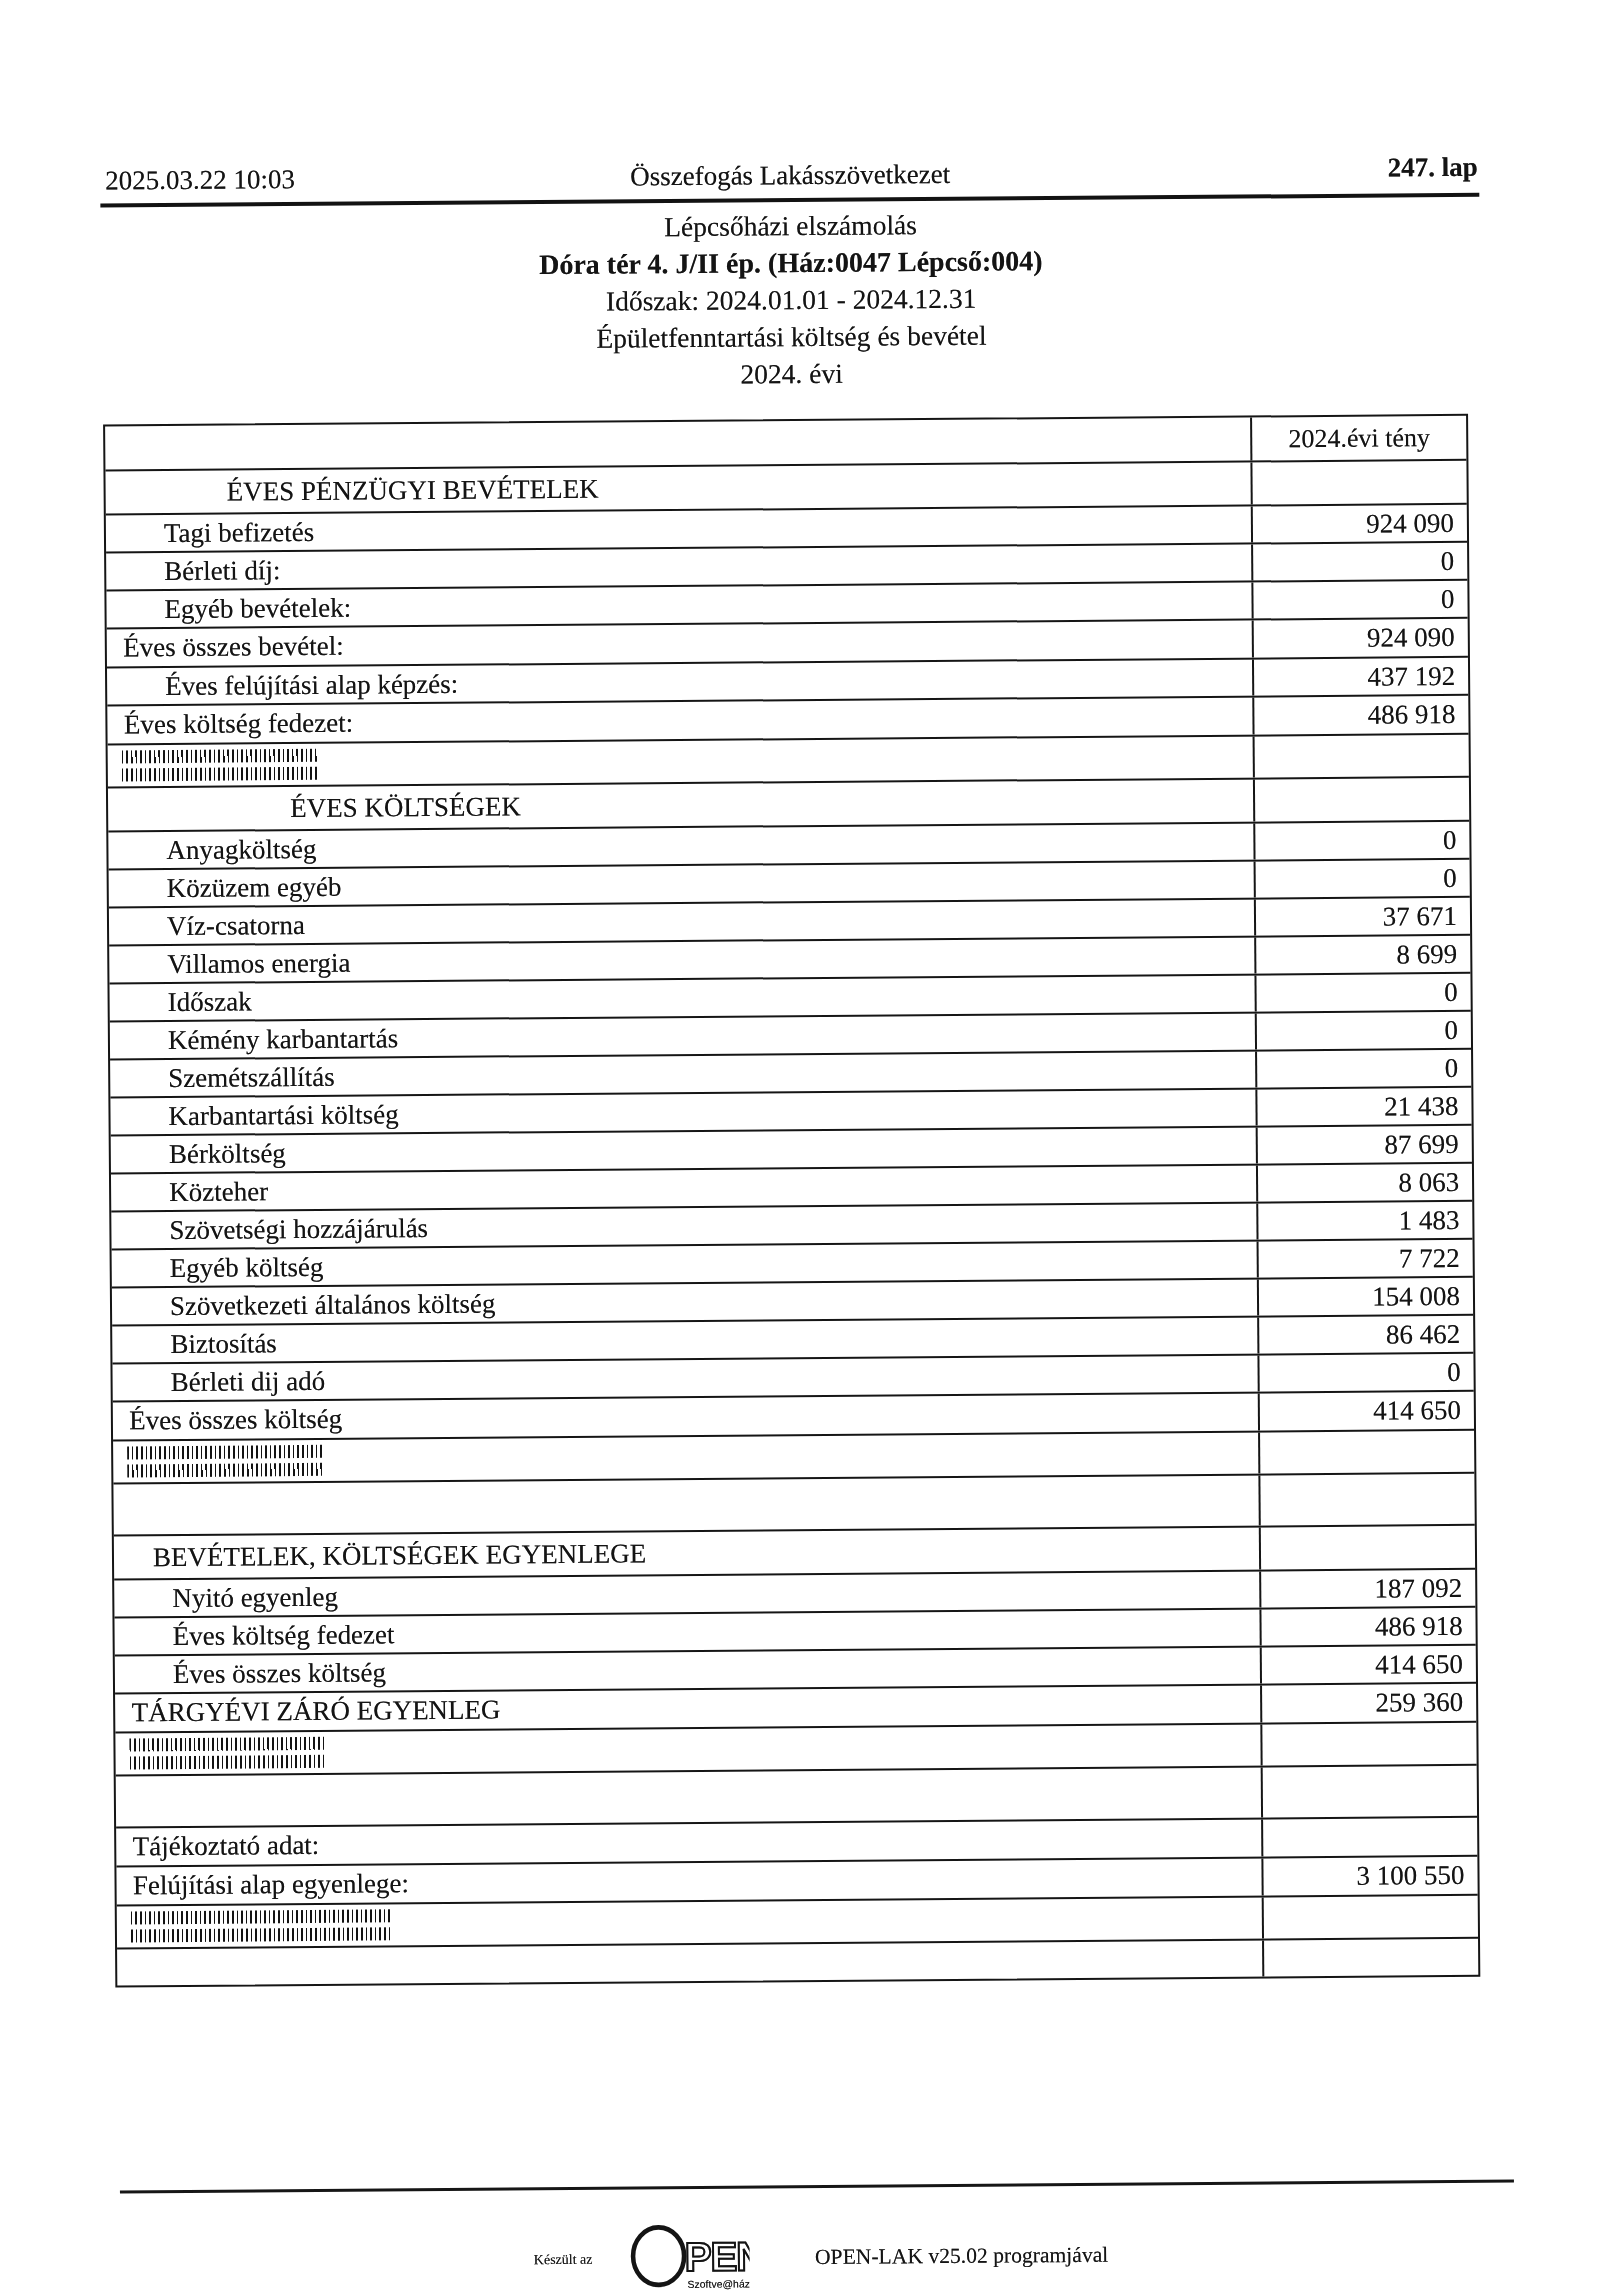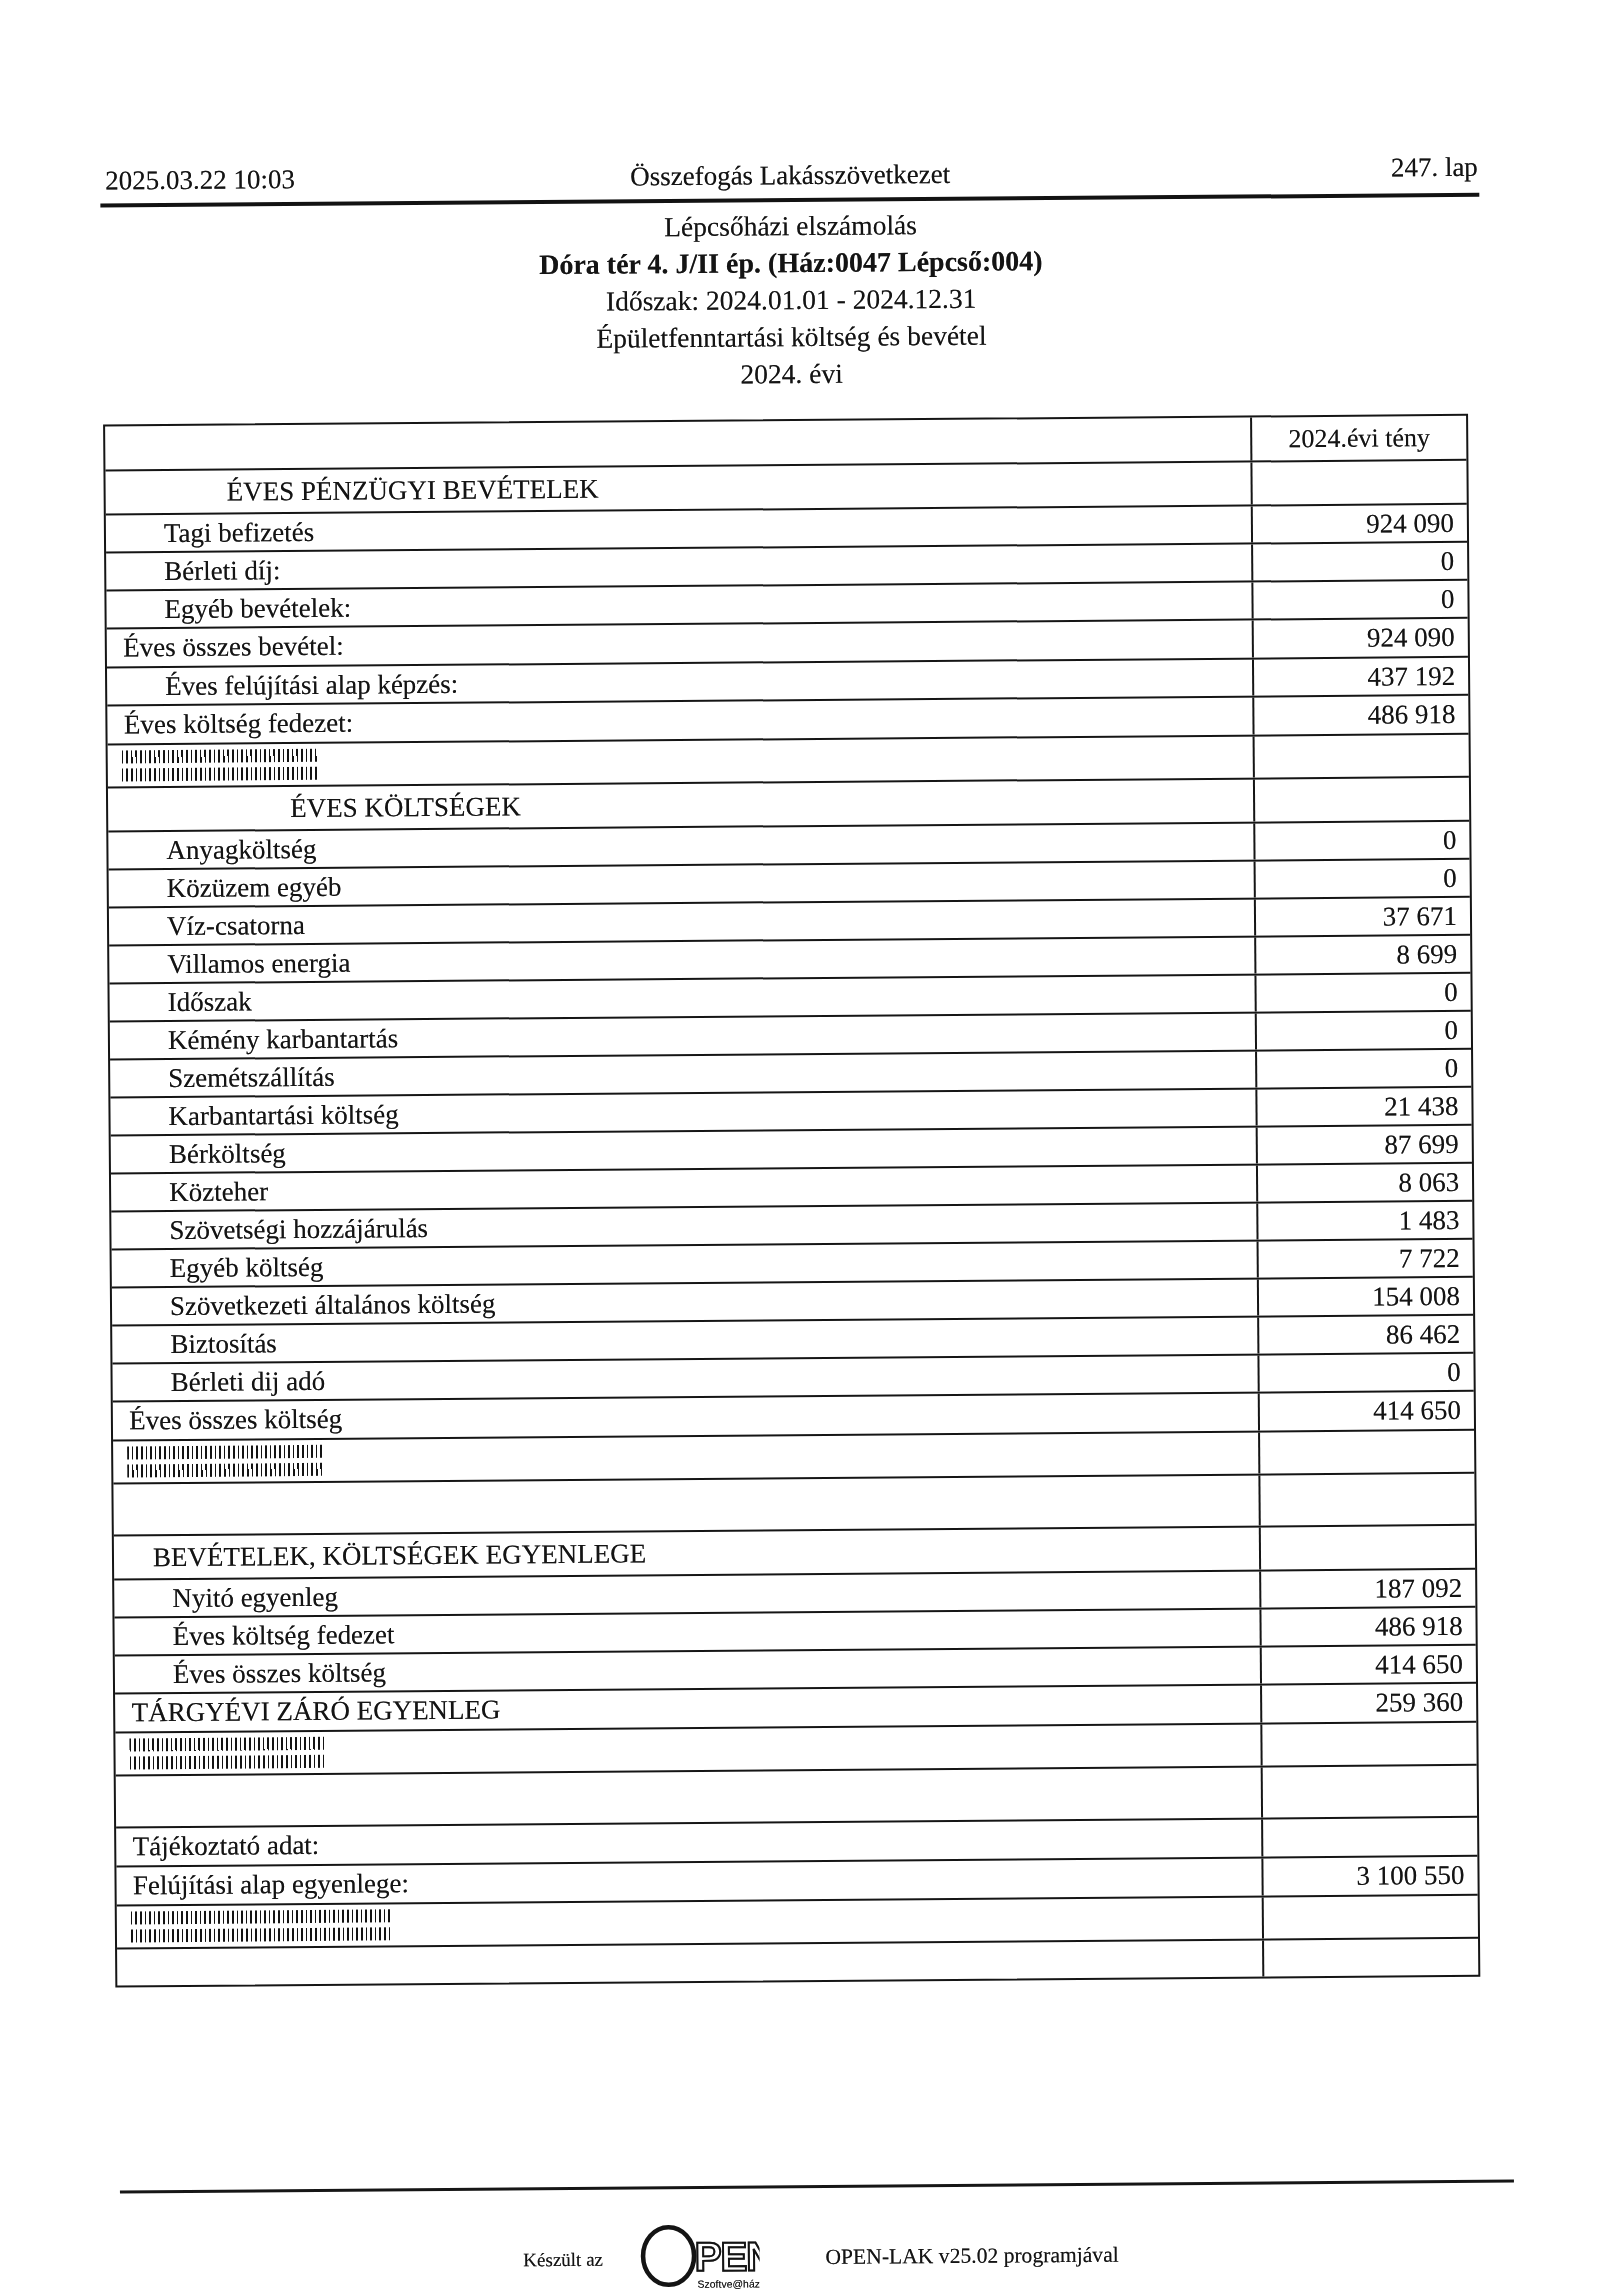--- a/index.html
+++ b/index.html
@@ -9,21 +9,21 @@
   }
   .scan{
     position:absolute;inset:0;
     transform:rotate(-0.45deg);transform-origin:812px 1047px;
     text-shadow:0 0 0.4px rgba(20,20,20,.6);
   }
   
   .pagehead{position:absolute;left:108px;top:157px;width:1378px;height:34px;font-size:27px;}
   .ph-date{position:absolute;left:3.9px;bottom:0;}
   .ph-org{position:absolute;left:0;right:0;bottom:0;text-align:center;}
-  .ph-page{position:absolute;right:1.3px;bottom:2.6px;}
+  .ph-page{position:absolute;right:1.3px;bottom:2.6px;font-weight:bold;}
   .headline{position:absolute;left:107px;top:198px;width:1379px;height:3.9px;background:#121212;}
   
   .subs{position:absolute;left:108px;top:207px;width:1378px;text-align:center;font-size:27.5px;line-height:37px;}
   .subs .b{font-weight:bold;font-size:28px;}
   
   .table{
     position:absolute;left:108px;top:419px;width:1365px;
     border:2px solid #151515;box-sizing:border-box;background:#fff;
     display:flex;flex-direction:column;
   }
@@ -46,21 +46,21 @@
   .ind2 .lbl{padding-left:121px;}
   .ind3 .lbl{padding-left:182px;}
   .section2 .lbl{padding-left:39px;}
   .hatchcell{flex-direction:column;align-items:flex-start;justify-content:center;gap:4.6px;padding-left:14.4px;}
   .hbar{width:196px;height:13px;background:repeating-linear-gradient(90deg,#131313 0 1.6px,transparent 1.6px 4.6px);}
   .hatch_wide .hbar{width:262px;}
   
   .footline{position:absolute;left:111px;top:2185px;width:1394px;height:3.3px;background:#161616;}
   .footer{position:absolute;left:0;top:2218px;width:1623px;height:79px;
           display:flex;align-items:center;justify-content:center;gap:36px;}
-  .f-made{font-size:19px;text-align:right;}
+  .f-made{font-size:14px;text-align:right;}
   .f-prog{font-size:21.6px;margin-left:29.5px;}
   .logo{display:block;}
 </style>
 </head>
 <body>
 
 <div class="scan">
 
   <div class="pagehead">
     <span class="ph-date">2025.03.22 10:03</span>

